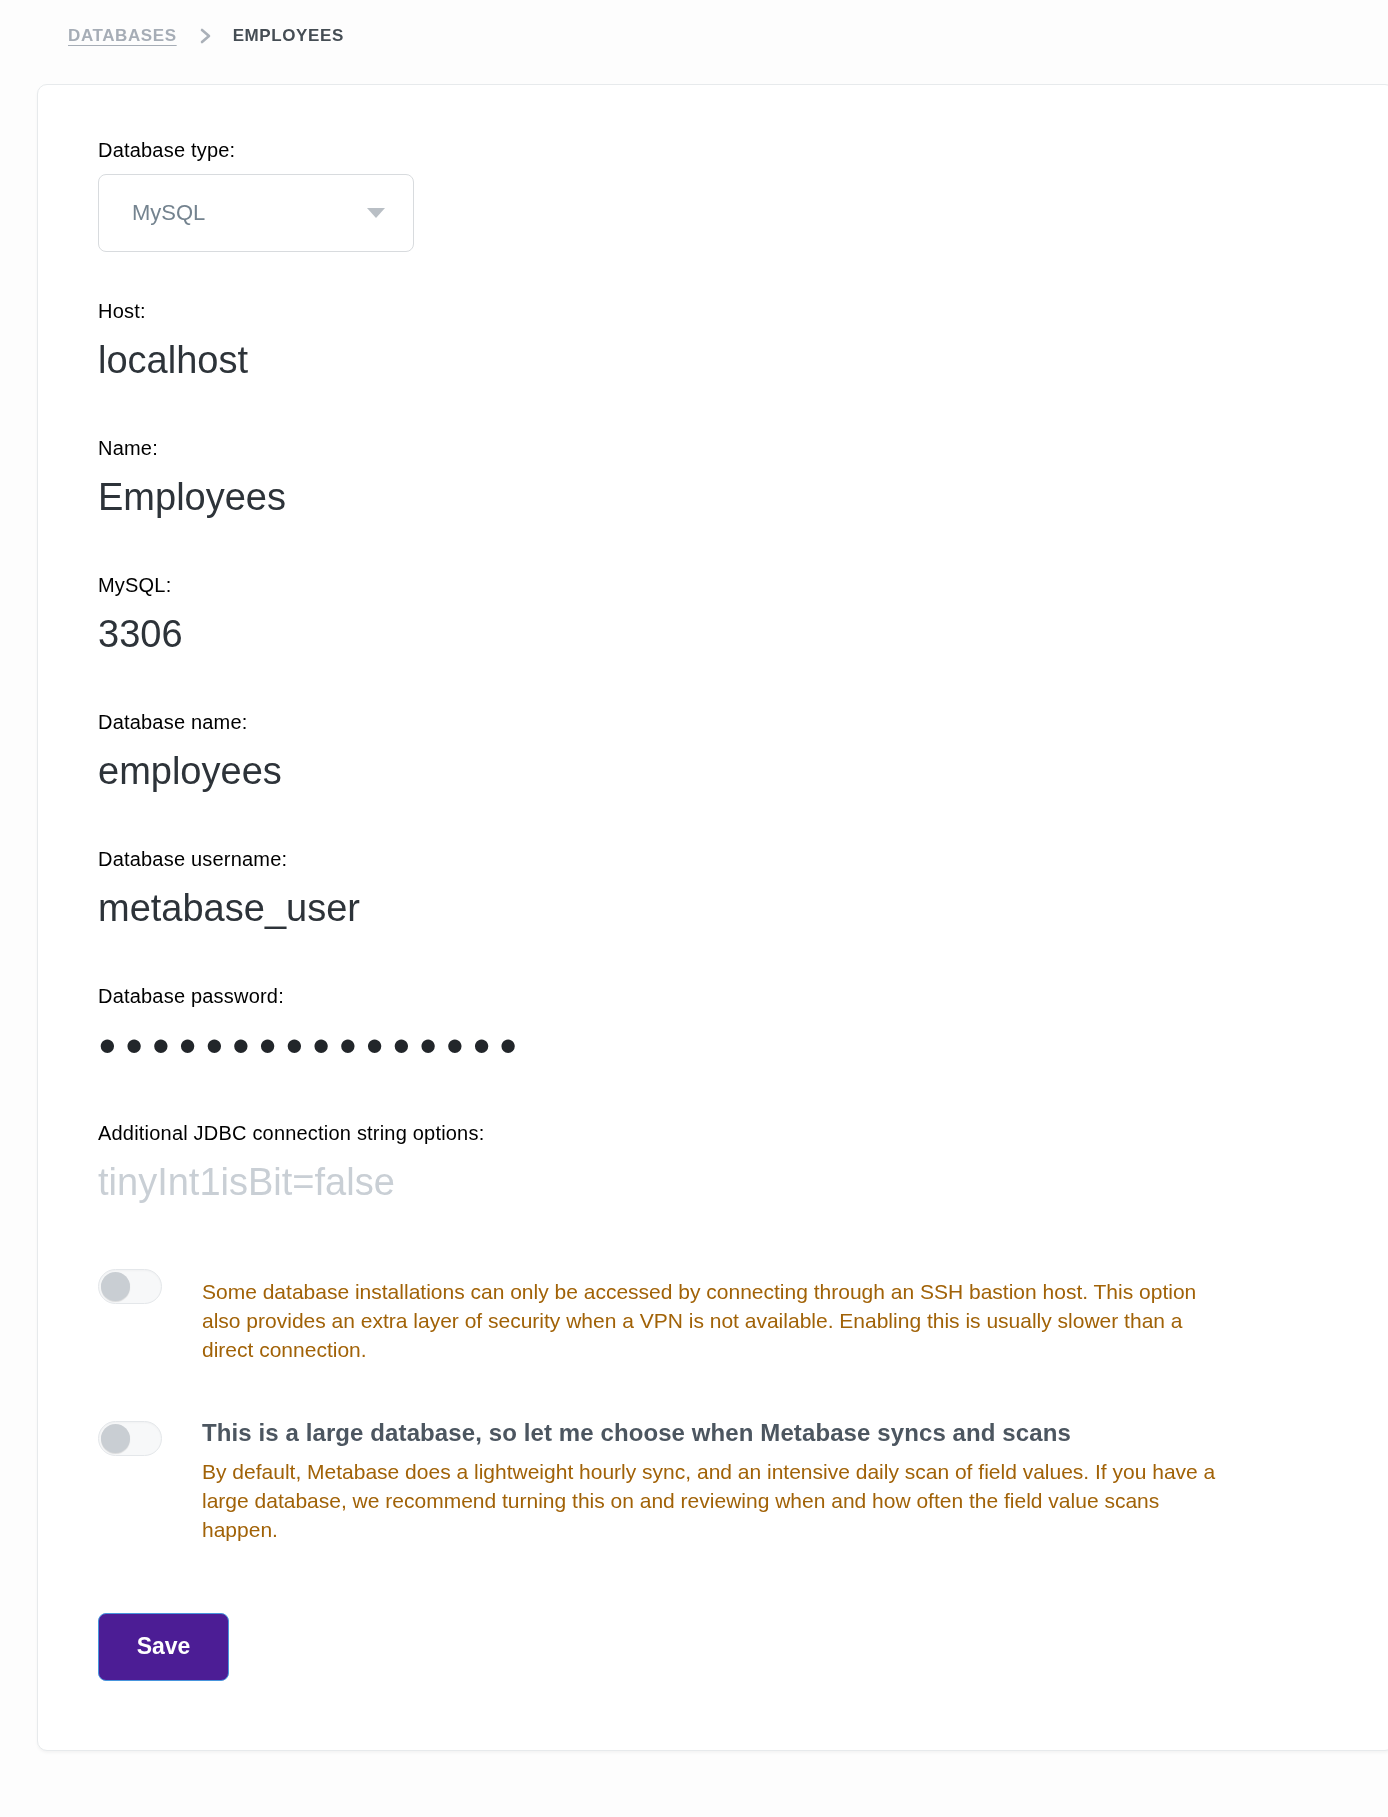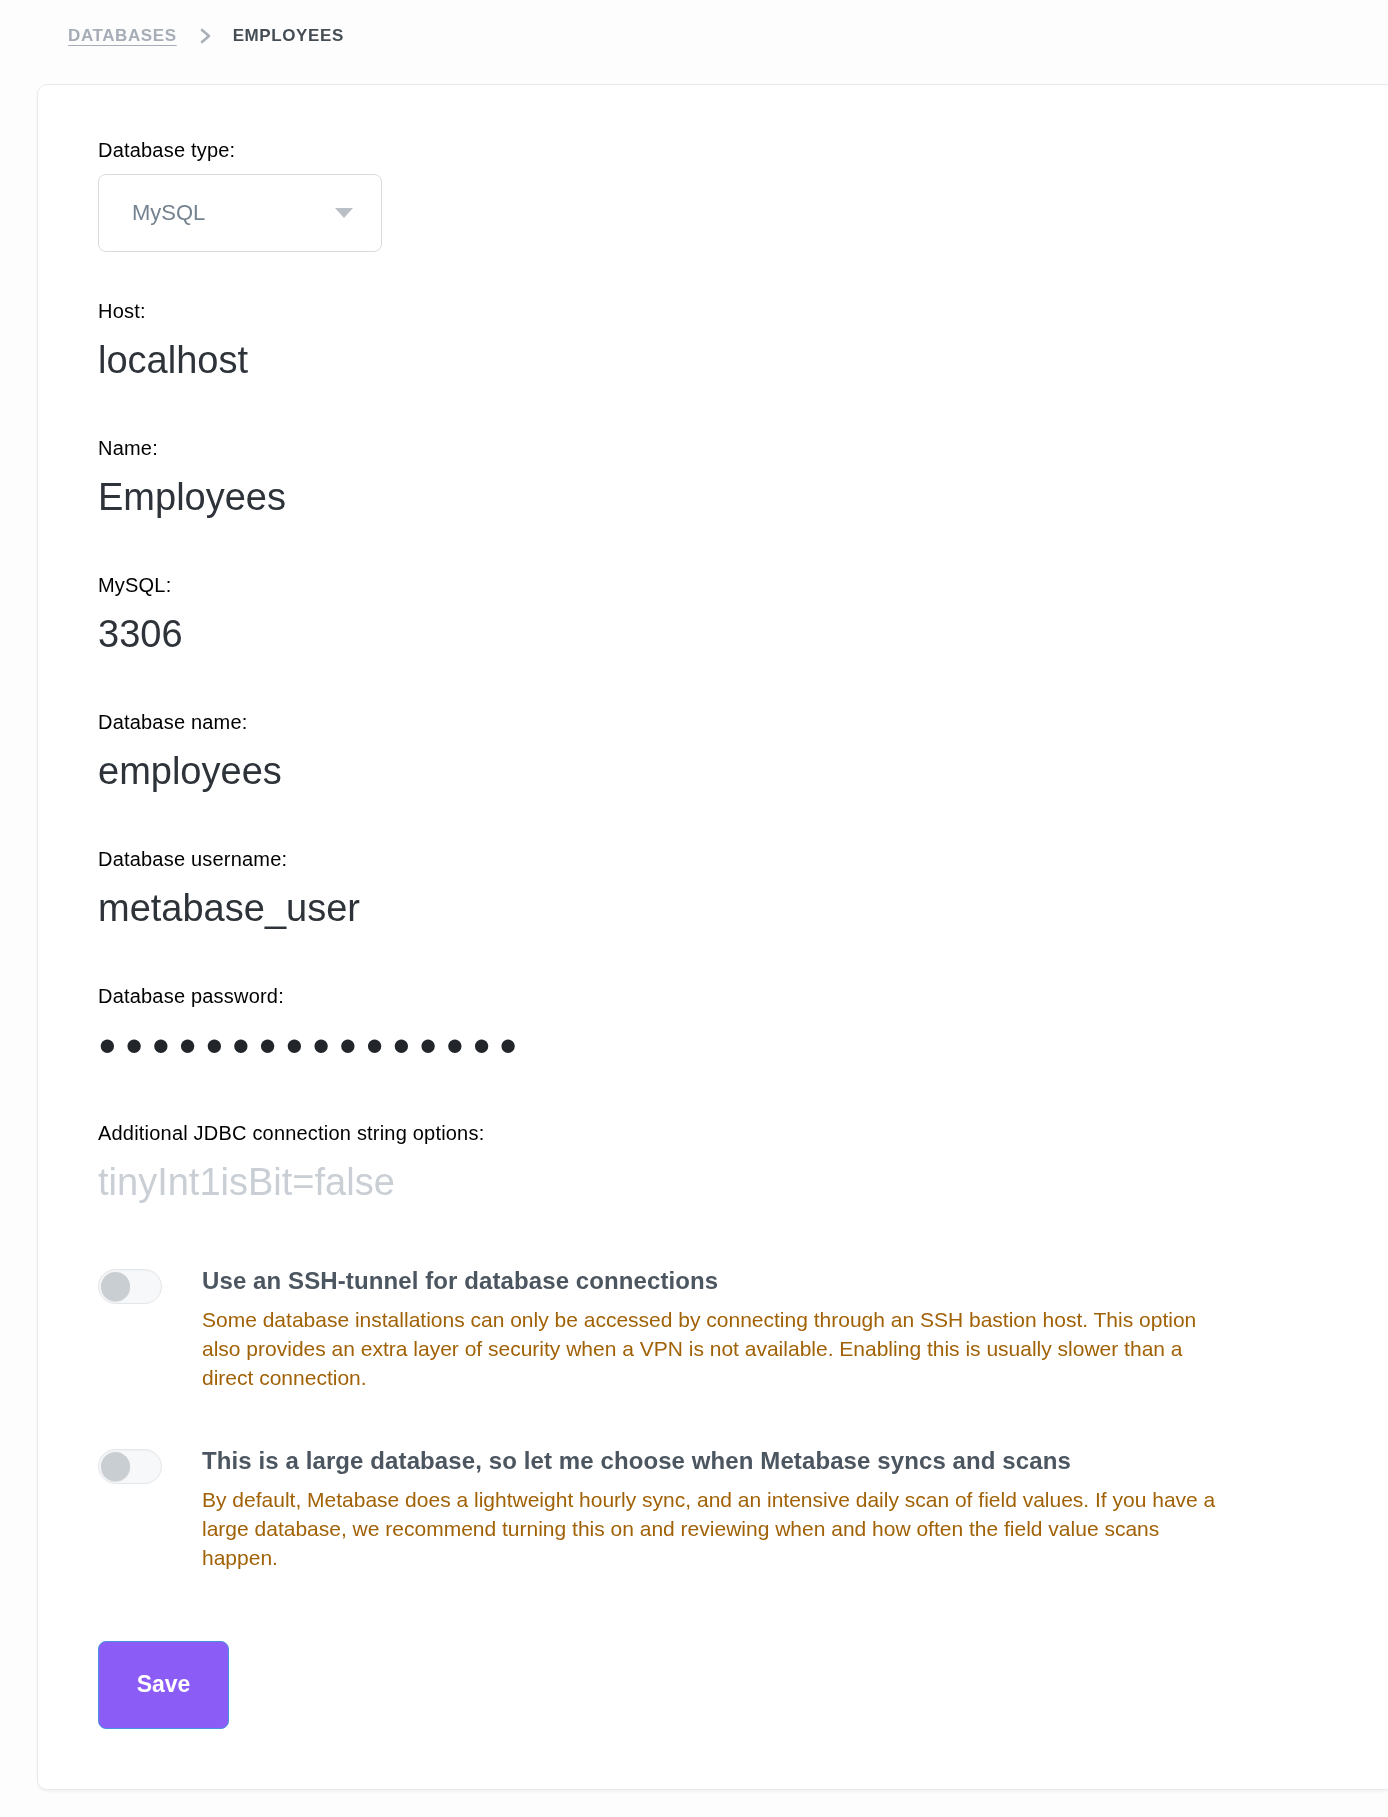--- a/index.html
+++ b/index.html
@@ -32,21 +32,21 @@
     padding: 54px 60px 60px 60px;
   }
 
   .label {
     font-size: 20px; font-weight: normal; color: #000000;
     margin-bottom: 12px; letter-spacing: 0.2px;
   }
   .field { margin-bottom: 52px; }
 
   .select-box {
-    width: 284px; height: 78px;
+    width: 316px; height: 78px;
     border: 1px solid #d8dbde; border-radius: 8px;
     background: #fff;
     display: flex; align-items: center; justify-content: space-between;
     padding: 0 28px 0 33px;
     cursor: pointer;
     color: #74838f; font-size: 22px; gap: 6px;
   }
   .caret {
     width: 0; height: 0;
     border-left: 9px solid transparent;
@@ -95,22 +95,22 @@
     font-size: 24px; font-weight: bold; color: #4c5660;
     letter-spacing: 0.1px;
   }
   .toggle-desc {
     margin-top: 11px;
     font-size: 21px; color: #a16207; line-height: 1.38;
   }
 
   .save-button {
     margin-top: 14px;
-    width: 131px; height: 88px;
-    background: #8b5cf6;
+    width: 131px; height: 68px;
+    background: #4c1d95;
     border: 1px solid #4795dd;
     border-radius: 8px;
     color: #ffffff; font-size: 23px; font-weight: bold;
     font-family: "Liberation Sans", sans-serif;
     cursor: pointer;
   }
 </style>
 </head>
 <body>
 
@@ -167,21 +167,20 @@
   <div class="field field-jdbc">
     <div class="label">Additional JDBC connection string options:</div>
     <input class="big-input" type="text" placeholder="tinyInt1isBit=false" style="">
   </div>
 
   <div class="toggle-row">
     <div class="toggle">
       <span class="knob"></span>
     </div>
     <div class="toggle-text">
-      <div class="toggle-title">Use an SSH-tunnel for database connections</div>
       <div class="toggle-desc">Some database installations can only be accessed by connecting through an SSH bastion host. This option also provides an extra layer of security when a VPN is not available. Enabling this is usually slower than a direct connection.</div>
     </div>
   </div>
 
   <div class="toggle-row second">
     <div class="toggle">
       <span class="knob"></span>
     </div>
     <div class="toggle-text">
       <div class="toggle-title">This is a large database, so let me choose when Metabase syncs and scans</div>

